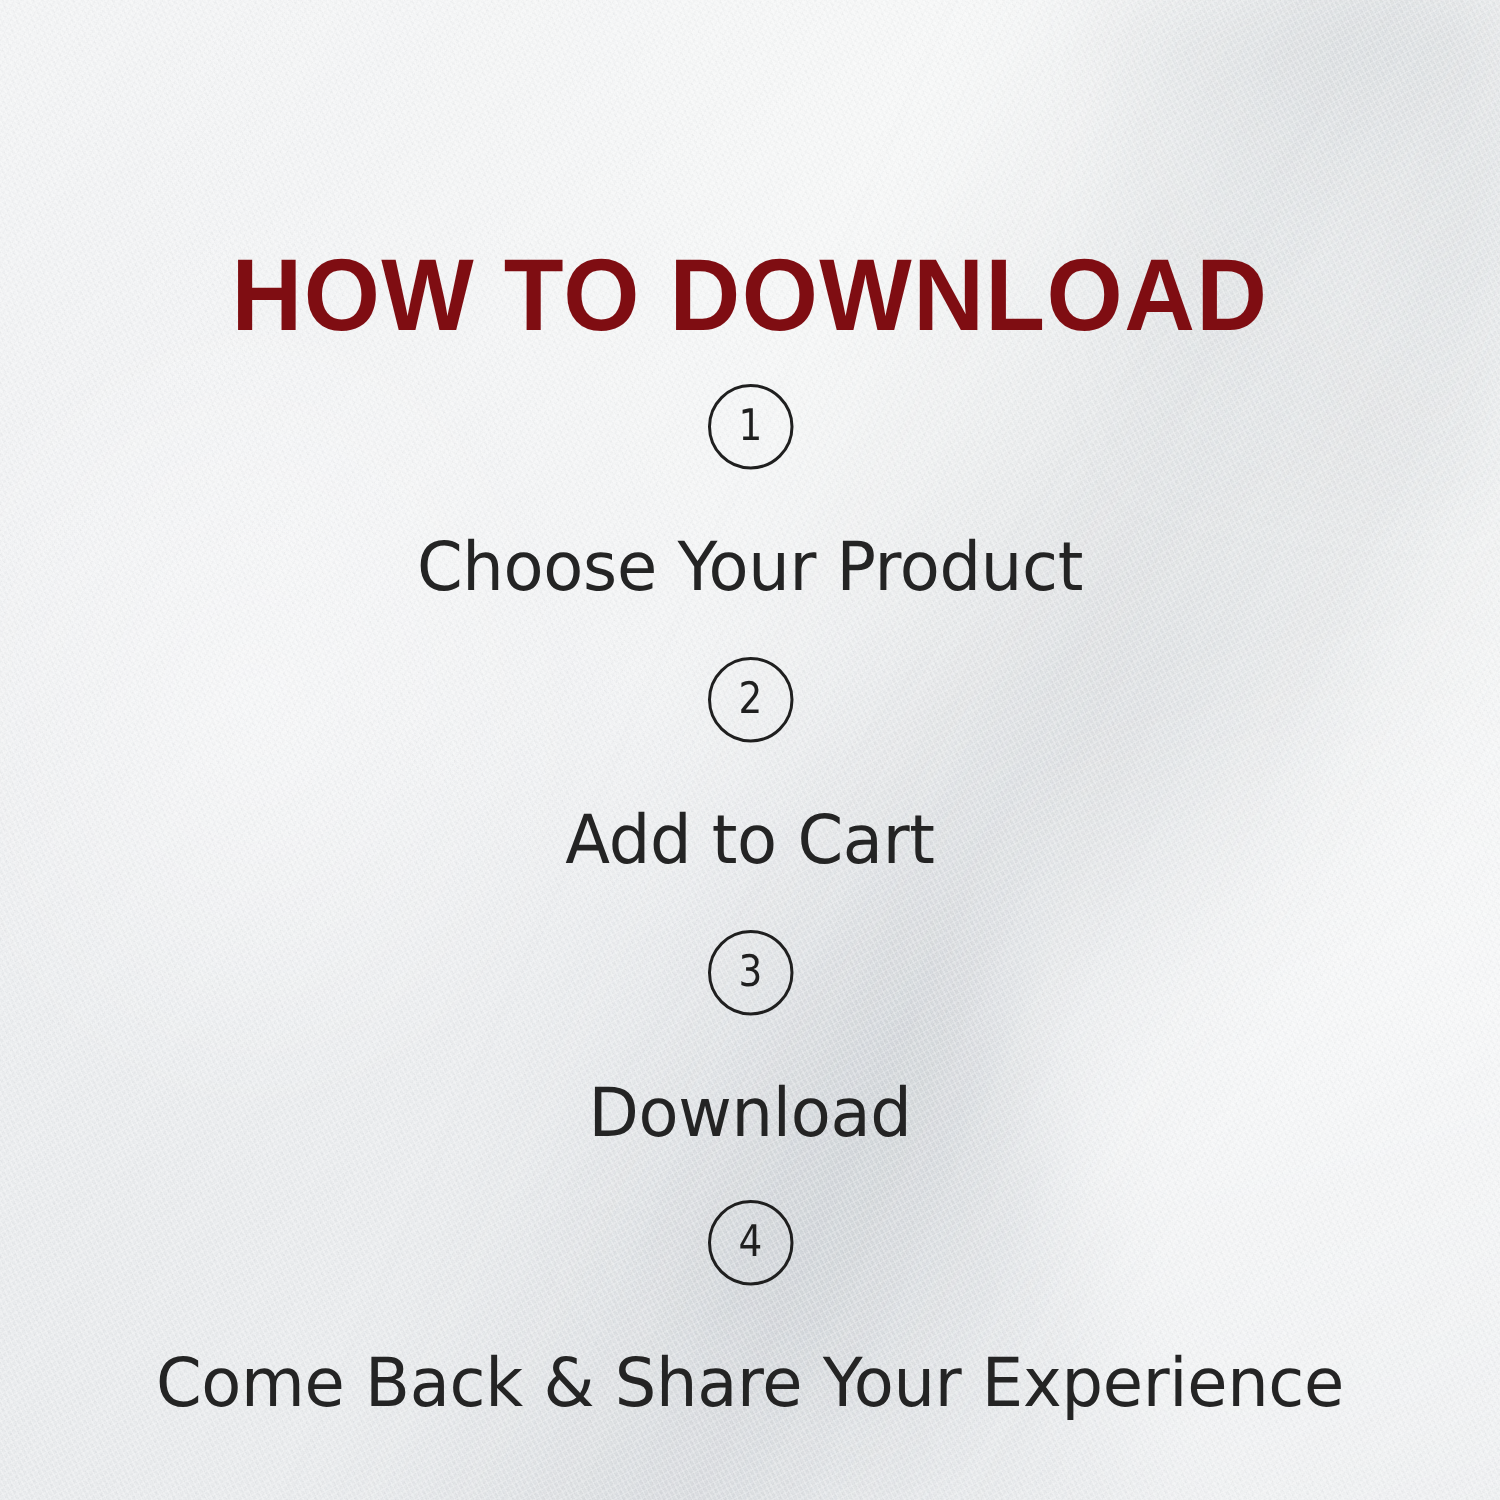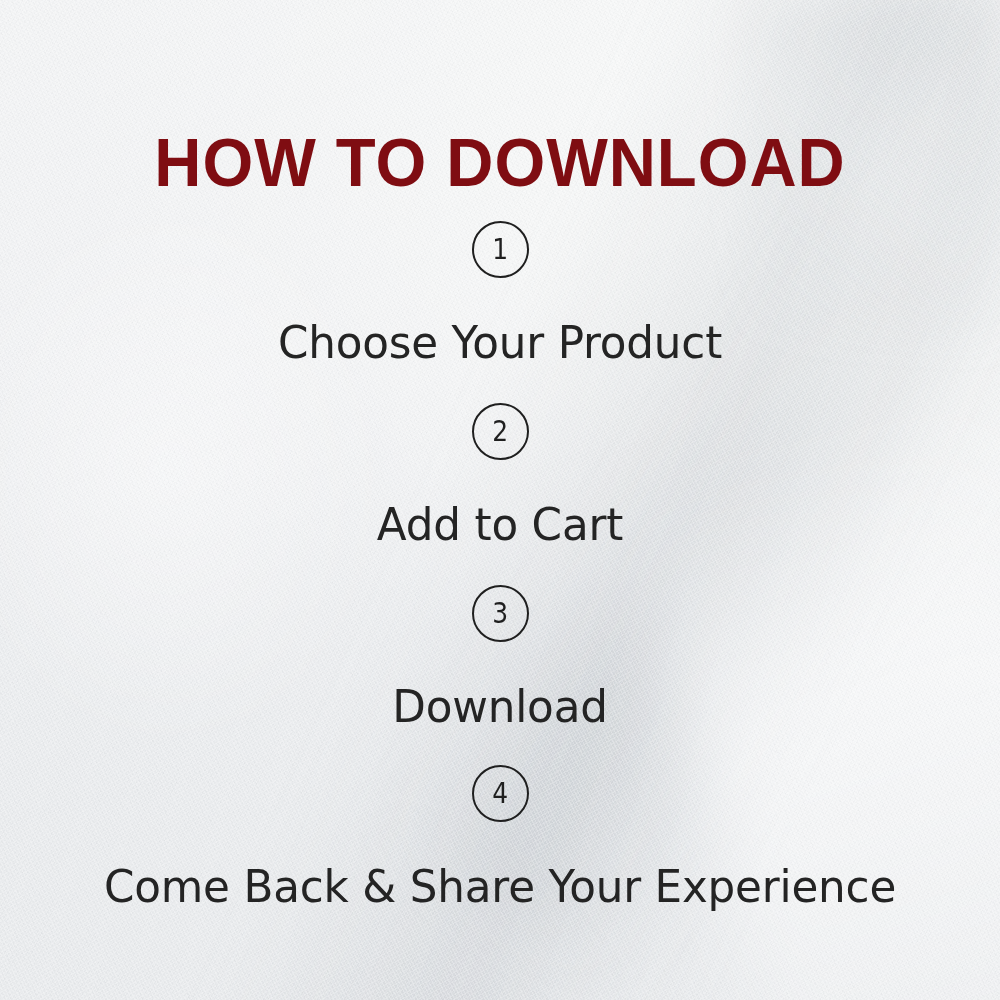--- a/index.html
+++ b/index.html
@@ -122,20 +122,21 @@
       repeating-linear-gradient(153deg,
         rgba(255,255,255,0.4) 0px, rgba(255,255,255,0.4) 1px,
         rgba(255,255,255,0) 1px, rgba(255,255,255,0) 4px);
   }
 
   
   .content {
     position: absolute;
     inset: 0;
     z-index: 5;
+    margin-top: 35px;
   }
 
   .title {
     position: absolute;
     top: 82px;
     left: 0;
     width: 100%;
     text-align: center;
     font-family: "Liberation Sans", sans-serif;
     font-weight: 700;

